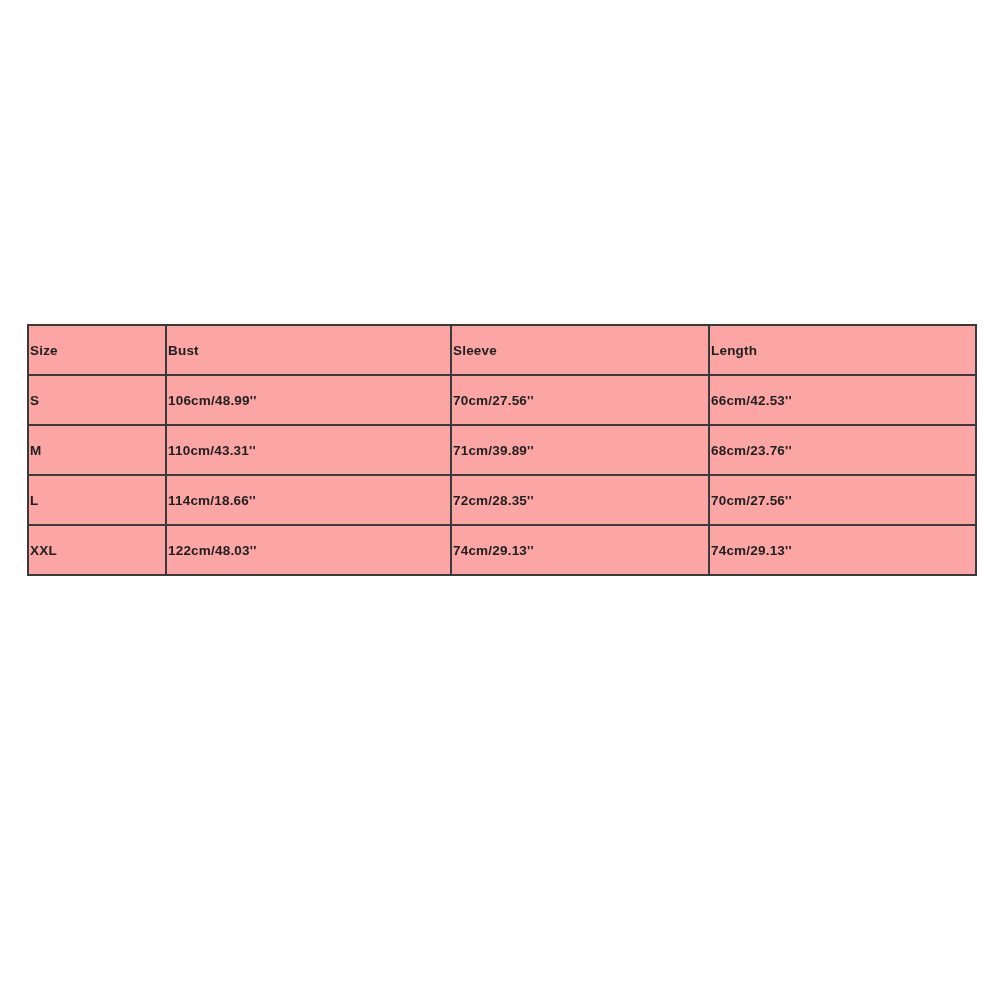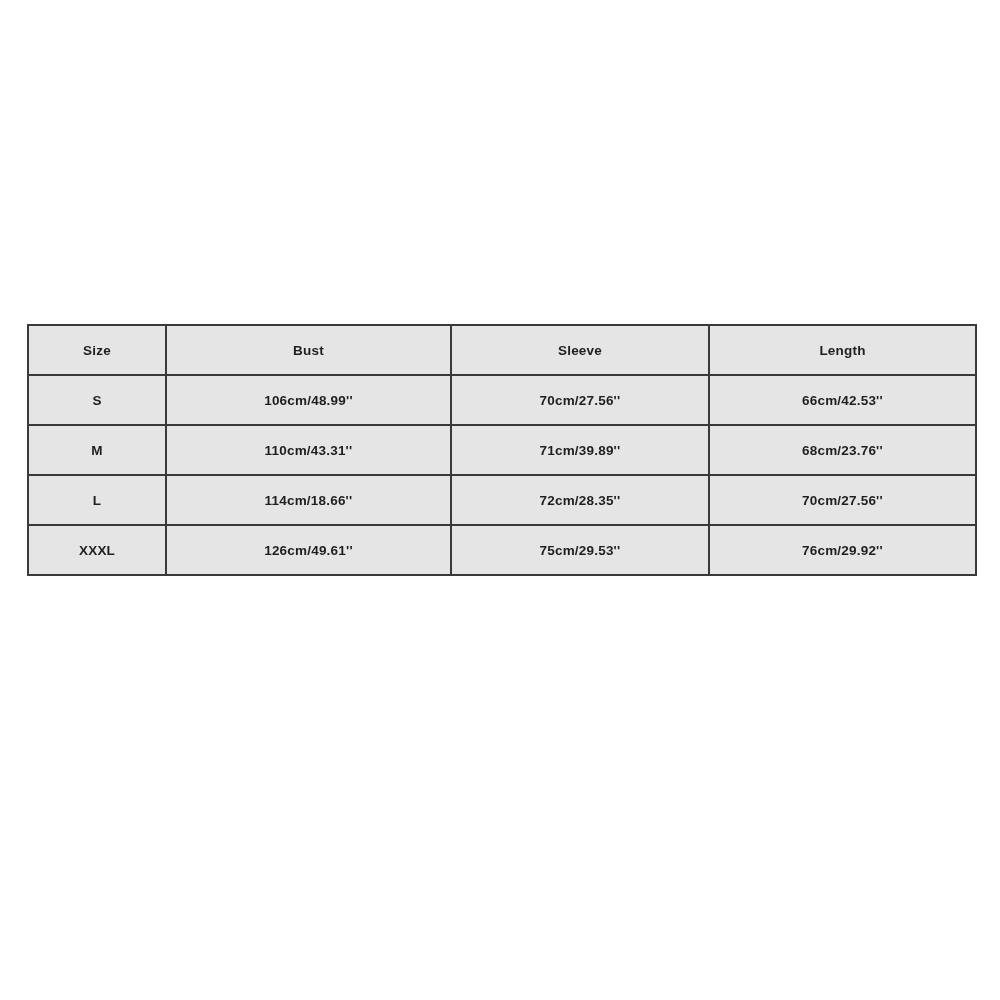--- a/index.html
+++ b/index.html
@@ -20,27 +20,27 @@
     left: 27px;
     top: 324px;
     width: 948px;
     border-collapse: collapse;
     table-layout: fixed;
   }
   .size-table th,
   .size-table td {
     border: 2px solid #3a3a3a;
     height: 46px;
-    text-align: center;
+    text-align: left;
     vertical-align: middle;
     font-size: 13.5px;
     font-weight: bold;
     color: #1f1f1f;
     letter-spacing: 0.2px;
-    background: #e5e5e5;
+    background: #fca5a5;
   }
   col.c-size   { width: 138px; }
   col.c-bust   { width: 285px; }
   col.c-sleeve { width: 258px; }
   col.c-length { width: 267px; }
 </style>
 </head>
 <body>
 
 <div class="canvas">
@@ -72,20 +72,20 @@
         <td>71cm/39.89''</td>
         <td>68cm/23.76''</td>
       </tr>
       <tr>
         <td>L</td>
         <td>114cm/18.66''</td>
         <td>72cm/28.35''</td>
         <td>70cm/27.56''</td>
       </tr>
       <tr>
-        <td>XXXL</td>
-        <td>126cm/49.61''</td>
-        <td>75cm/29.53''</td>
-        <td>76cm/29.92''</td>
+        <td>XXL</td>
+        <td>122cm/48.03''</td>
+        <td>74cm/29.13''</td>
+        <td>74cm/29.13''</td>
       </tr>
     </tbody>
   </table>
 </div>
 
 </body></html>

